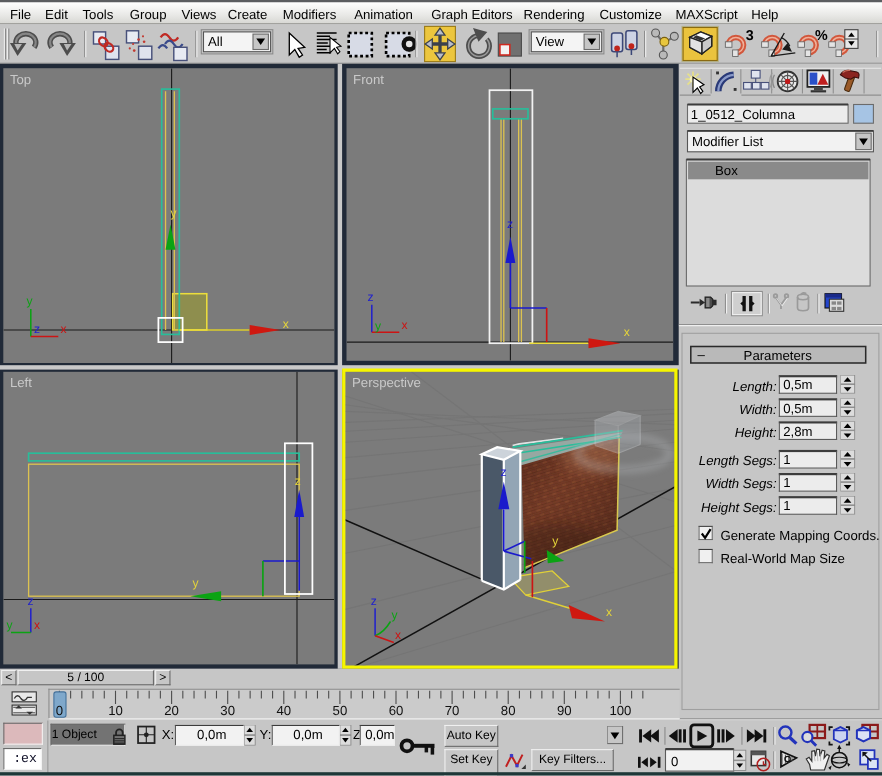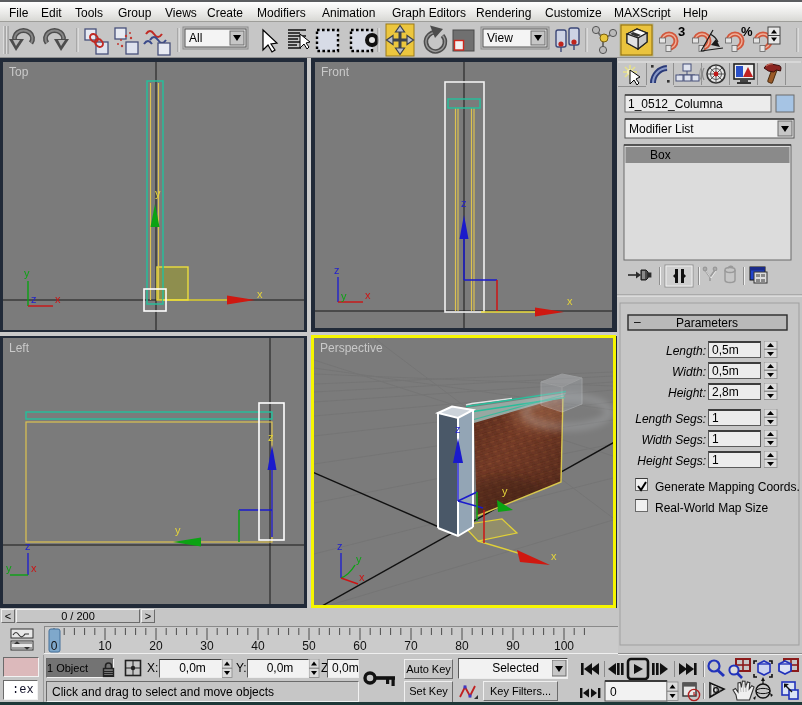--- a/index.html
+++ b/index.html
@@ -617,21 +617,21 @@
       <div class="cb" style="top:420px"><svg width="12" height="12">
             <path d="M 2 5 L 5 9 L 10 1" fill="none" stroke="#000" stroke-width="2"></path>
           </svg></div>
       <div class="cbtext" style="top:422px">Generate Mapping Coords.</div>
       <div class="cb" style="top:441px"></div>
       <div class="cbtext" style="top:443px">Real-World Map Size</div>
     </div>
   </div>
   <div id="trackrow">
     <div class="btn abs" style="left:1px;top:1px;width:14px;height:14px;font-size:11px;line-height:12px">&lt;</div>
-    <div class="btn abs" style="left:16px;top:1px;width:124px;height:14px;font-size:11px;line-height:12px">0 / 200</div>
+    <div class="btn abs" style="left:16px;top:1px;width:124px;height:14px;font-size:11px;line-height:12px">5 / 100</div>
     <div class="btn abs" style="left:141px;top:1px;width:14px;height:14px;font-size:11px;line-height:12px">&gt;</div>
   </div>
   <div id="rulerrow">
     <svg width="618" height="29" style="position:absolute;left:0;top:0" font-family="Liberation Sans, sans-serif">
       <rect x="44" y="0" width="574" height="28" fill="#cbcbcb"></rect>
       <line x1="44" y1="0.5" x2="618" y2="0.5" stroke="#8a8a8a"></line>
       <line x1="44.5" y1="0" x2="44.5" y2="28" stroke="#8a8a8a"></line>
       <line x1="44" y1="27.5" x2="618" y2="27.5" stroke="#efefef"></line>
 
       <rect x="11" y="3" width="22" height="9" fill="#e8e8e8" stroke="#333"></rect>
@@ -749,24 +749,22 @@
         <polygon points="2,12 8,12 5,16" fill="#000"></polygon>
       </svg>
     <div class="abs" style="left:321px;top:6px;font-size:12px;color:#000">Z:</div>
     <div class="fld abs" style="left:327px;top:4px;width:32px;height:19px;padding:1px 0 0 4px">0,0m</div>
     <svg class="abs" style="left:362px;top:12px" width="40" height="22">
       <circle cx="8" cy="11" r="5" fill="none" stroke="#111" stroke-width="3.4"></circle>
       <rect x="13" y="9.2" width="20" height="3.6" fill="#111"></rect>
       <rect x="24" y="12" width="3.2" height="5" fill="#111"></rect>
       <rect x="29.5" y="12" width="3.2" height="7" fill="#111"></rect>
     </svg>
-    <div class="abs sunken" style="left:46px;top:26px;width:313px;height:21px;background:#c6c6c6;font-size:12px;color:#000;padding:3px 0 0 5px">Click and drag to select and move objects</div>
     <div class="btn abs" style="left:404px;top:4px;width:49px;height:20px;font-size:11px;line-height:18px">Auto Key</div>
     <div class="btn abs" style="left:404px;top:26px;width:49px;height:38px;font-size:11px;line-height:18px">Set Key</div>
-    <div class="fld abs" style="left:458px;top:3px;width:110px;height:21px;padding:2px 0 0 5px">Selected</div>
     <svg class="abs" style="left:552px;top:5px" width="15" height="17">
         <rect x="0" y="0" width="14" height="16" fill="#c6c6c6" stroke="#6b6b6b"></rect>
         <polygon points="3,6 11,6 7,12" fill="#000"></polygon>
       </svg>
     <svg class="abs" style="left:457px;top:27px" width="22" height="20">
       <path d="M 3 15 L 8 5 L 13 14 L 18 4" fill="none" stroke="#c02020" stroke-width="1.8"></path>
       <g fill="#3a3ac8">
           <rect x="6.5" y="3.5" width="3" height="3"></rect>
           <rect x="11.5" y="12.5" width="3" height="3"></rect>
         </g>

